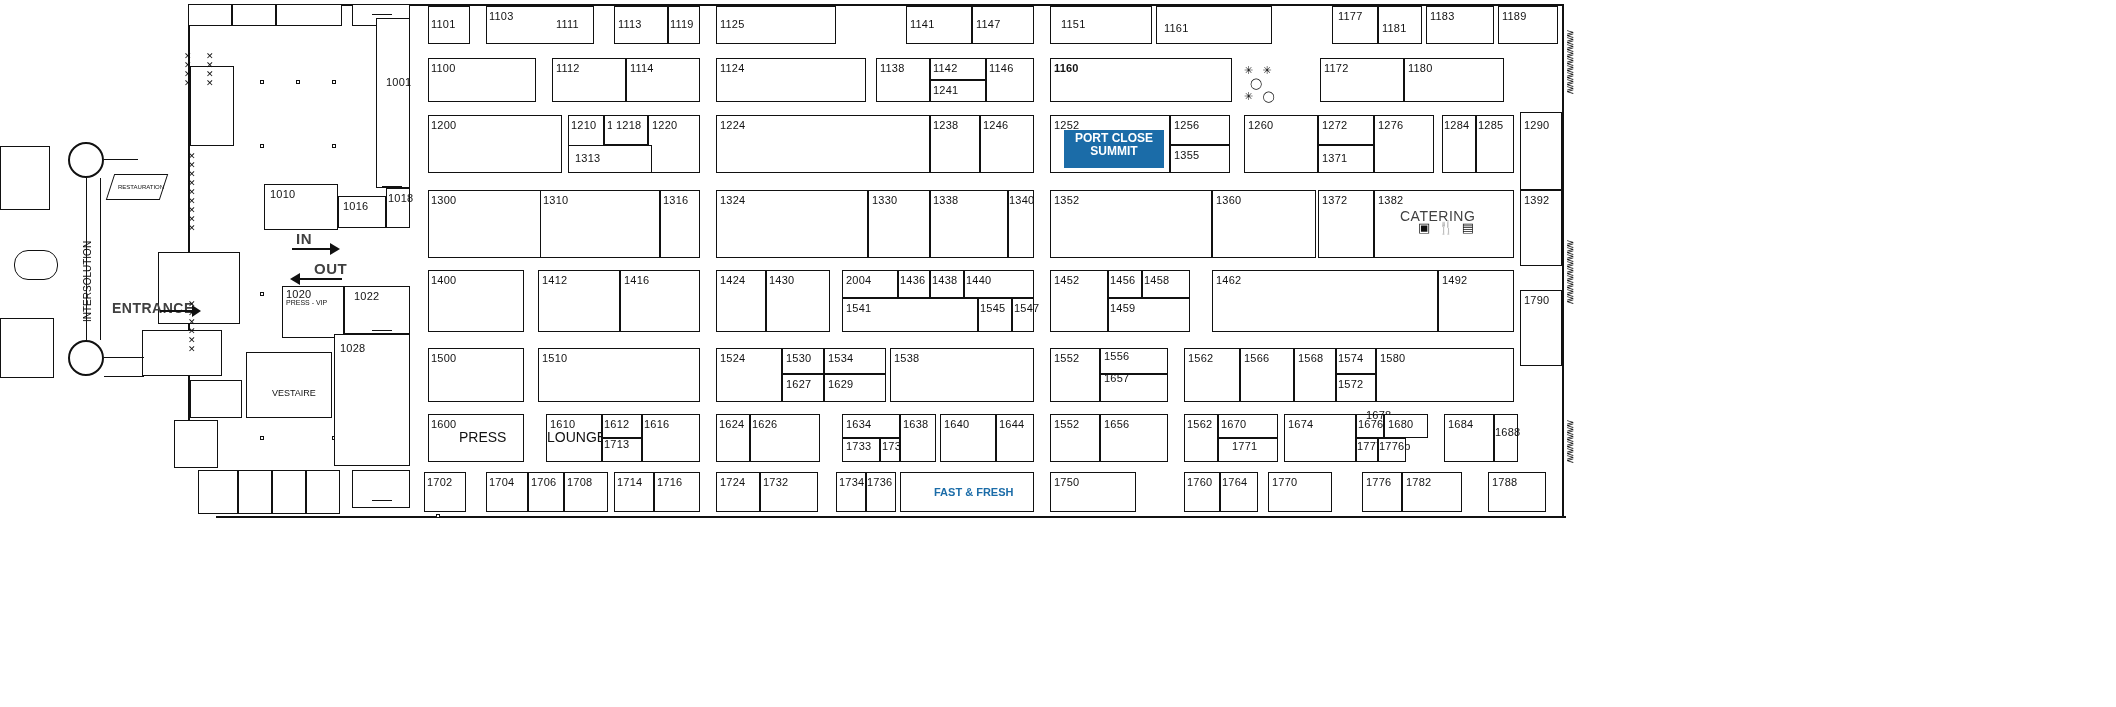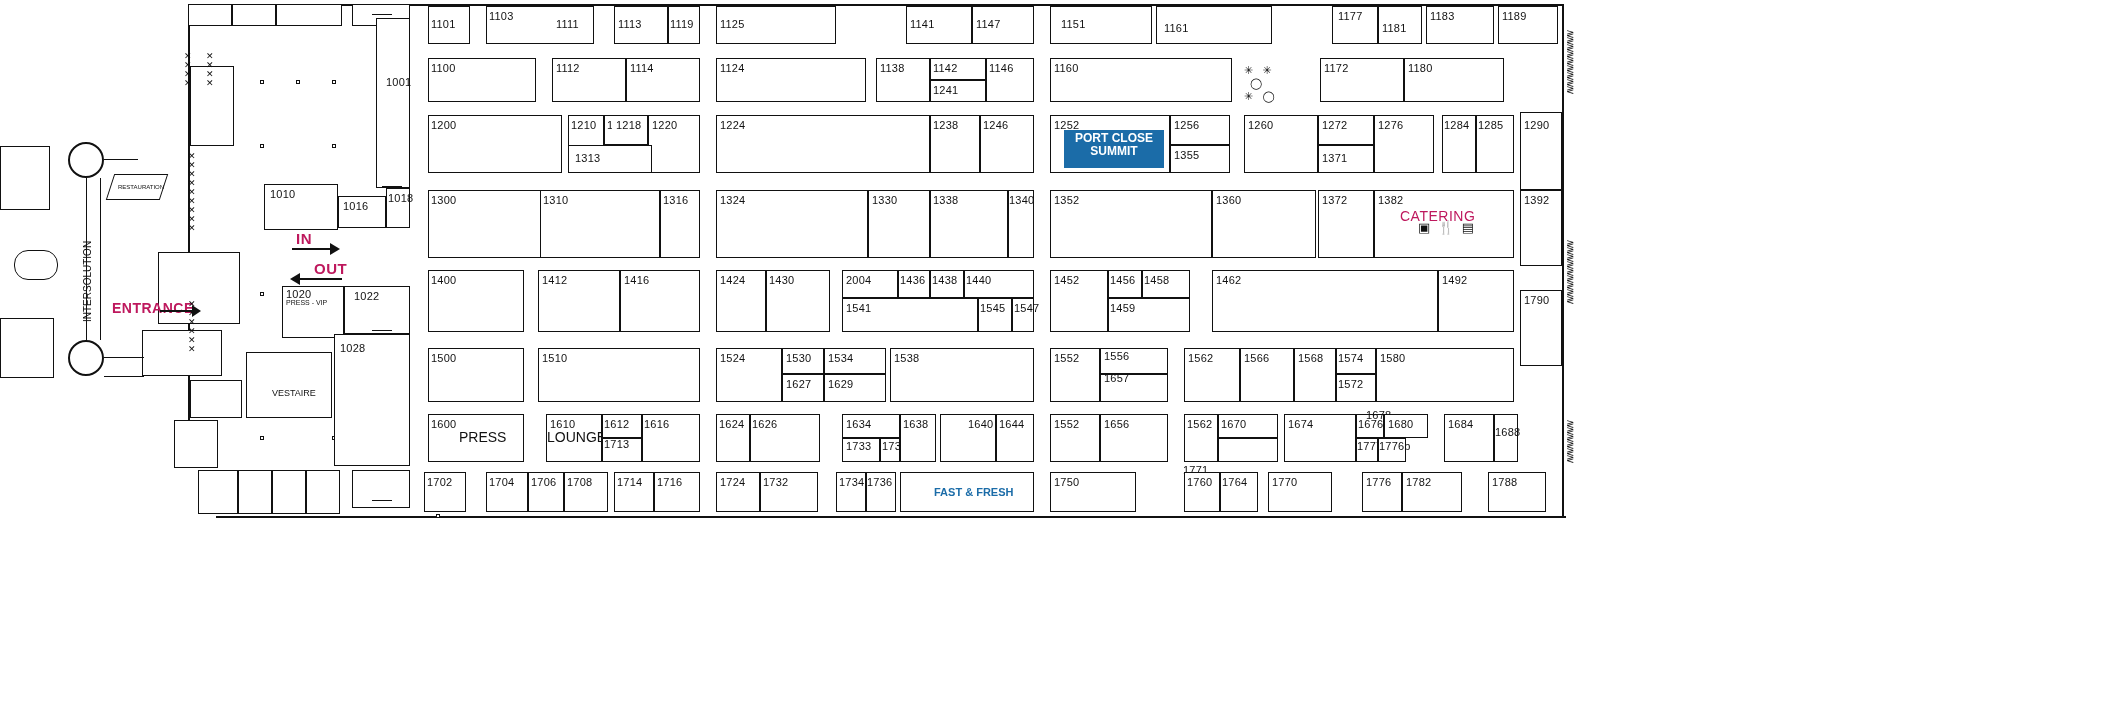--- a/index.html
+++ b/index.html
@@ -2,21 +2,21 @@
 <html><head>
 <meta charset="utf-8">
 <style>
   html,body{margin:0;padding:0;background:#ffffff;}
   body{width:2116px;height:707px;overflow:hidden;font-family:"Liberation Sans",sans-serif;}
   #map{position:relative;width:2116px;height:707px;background:#fff;}
   .booth{position:absolute;border:1px solid #111;box-sizing:border-box;background:#fff;}
   .blabel{position:absolute;font-size:11px;color:#111;letter-spacing:.2px;white-space:nowrap;}
   .line{position:absolute;background:#111;}
   .rect{position:absolute;border:1px solid #111;box-sizing:border-box;background:#fff;}
-  .bigtext{position:absolute;font-size:15px;color:#be185d;letter-spacing:.5px;}
+  .bigtext{position:absolute;font-size:15px;color:#404040;letter-spacing:.5px;}
   .midtext{position:absolute;font-size:13px;color:#111;}
   .smalltext{position:absolute;font-size:9px;color:#111;}
   .vert{position:absolute;font-size:10px;color:#111;transform-origin:left top;transform:rotate(-90deg);white-space:nowrap;}
   .circle{position:absolute;border:2px solid #111;border-radius:50%;background:#fff;box-sizing:border-box;}
   .dot{position:absolute;width:4px;height:4px;border:1px solid #111;background:#fff;box-sizing:border-box;}
   .arrowline{position:absolute;height:2px;background:#111;}
   .logo{position:absolute;background:#1b6ca8;color:#fff;font-weight:bold;font-size:12px;text-align:center;line-height:1.1;padding:2px 0;}
   .blue{color:#1b6ca8;font-weight:bold;}
   .zz{position:absolute;font-size:10px;color:#111;line-height:7px;}
 </style>
@@ -160,21 +160,21 @@
   <div class="blabel" style="left:720px;top:62px;">1124</div>
   <div class="booth" style="left:876px;top:58px;width:54px;height:44px;"></div>
   <div class="blabel" style="left:880px;top:62px;">1138</div>
   <div class="booth" style="left:930px;top:58px;width:56px;height:22px;"></div>
   <div class="blabel" style="left:933px;top:62px;">1142</div>
   <div class="booth" style="left:930px;top:80px;width:56px;height:22px;"></div>
   <div class="blabel" style="left:933px;top:84px;">1241</div>
   <div class="booth" style="left:986px;top:58px;width:48px;height:44px;"></div>
   <div class="blabel" style="left:989px;top:62px;">1146</div>
   <div class="booth" style="left:1050px;top:58px;width:182px;height:44px;"></div>
-  <div class="blabel" style="left:1054px;top:62px;">1160</div>
+  <div class="blabel" style="left:1054px;top:62px;font-weight:bold;">1160</div>
   <div class="booth" style="left:1320px;top:58px;width:84px;height:44px;"></div>
   <div class="blabel" style="left:1324px;top:62px;">1172</div>
   <div class="booth" style="left:1404px;top:58px;width:100px;height:44px;"></div>
   <div class="blabel" style="left:1408px;top:62px;">1180</div>
 
   <div class="smalltext" style="left:1244px;top:64px;font-size:11px;line-height:13px;">✳&nbsp;&nbsp;&nbsp;✳<br>&nbsp;&nbsp;◯<br>✳&nbsp;&nbsp;&nbsp;◯</div>
 
   <div class="booth" style="left:428px;top:115px;width:134px;height:58px;"></div>
   <div class="blabel" style="left:431px;top:119px;">1200</div>
   <div class="booth" style="left:568px;top:115px;width:36px;height:58px;"></div>
@@ -337,33 +337,33 @@
   <div class="blabel" style="left:752px;top:418px;">1626</div>
   <div class="booth" style="left:842px;top:414px;width:58px;height:24px;"></div>
   <div class="blabel" style="left:846px;top:418px;">1634</div>
   <div class="booth" style="left:842px;top:438px;width:38px;height:24px;"></div>
   <div class="blabel" style="left:846px;top:440px;">1733</div>
   <div class="booth" style="left:880px;top:438px;width:20px;height:24px;"></div>
   <div class="blabel" style="left:882px;top:440px;">1735</div>
   <div class="booth" style="left:900px;top:414px;width:36px;height:48px;"></div>
   <div class="blabel" style="left:903px;top:418px;">1638</div>
   <div class="booth" style="left:940px;top:414px;width:56px;height:48px;"></div>
-  <div class="blabel" style="left:968px;top:418px;">1640</div>
+  <div class="blabel" style="left:944px;top:418px;">1640</div>
   <div class="booth" style="left:996px;top:414px;width:38px;height:48px;"></div>
   <div class="blabel" style="left:999px;top:418px;">1644</div>
   <div class="booth" style="left:1050px;top:414px;width:50px;height:48px;"></div>
   <div class="blabel" style="left:1054px;top:418px;">1552</div>
   <div class="booth" style="left:1100px;top:414px;width:68px;height:48px;"></div>
   <div class="blabel" style="left:1104px;top:418px;">1656</div>
   <div class="booth" style="left:1184px;top:414px;width:34px;height:48px;"></div>
   <div class="blabel" style="left:1187px;top:418px;">1562</div>
   <div class="booth" style="left:1218px;top:414px;width:60px;height:24px;"></div>
   <div class="blabel" style="left:1221px;top:418px;">1670</div>
   <div class="booth" style="left:1218px;top:438px;width:60px;height:24px;"></div>
-  <div class="blabel" style="left:1183px;top:440px;margin-top:24px;">1771</div>
+  <div class="blabel" style="left:1232px;top:440px;">1771</div>
   <div class="booth" style="left:1284px;top:414px;width:72px;height:48px;"></div>
   <div class="blabel" style="left:1288px;top:418px;">1674</div>
   <div class="booth" style="left:1356px;top:414px;width:28px;height:24px;"></div>
   <div class="blabel" style="left:1358px;top:418px;">1676</div>
   <div class="blabel" style="left:1366px;top:409px;">1678</div>
   <div class="booth" style="left:1384px;top:414px;width:44px;height:24px;"></div>
   <div class="blabel" style="left:1388px;top:418px;">1680</div>
   <div class="booth" style="left:1356px;top:438px;width:22px;height:24px;"></div>
   <div class="blabel" style="left:1357px;top:440px;">1777</div>
   <div class="booth" style="left:1378px;top:438px;width:28px;height:24px;"></div>

